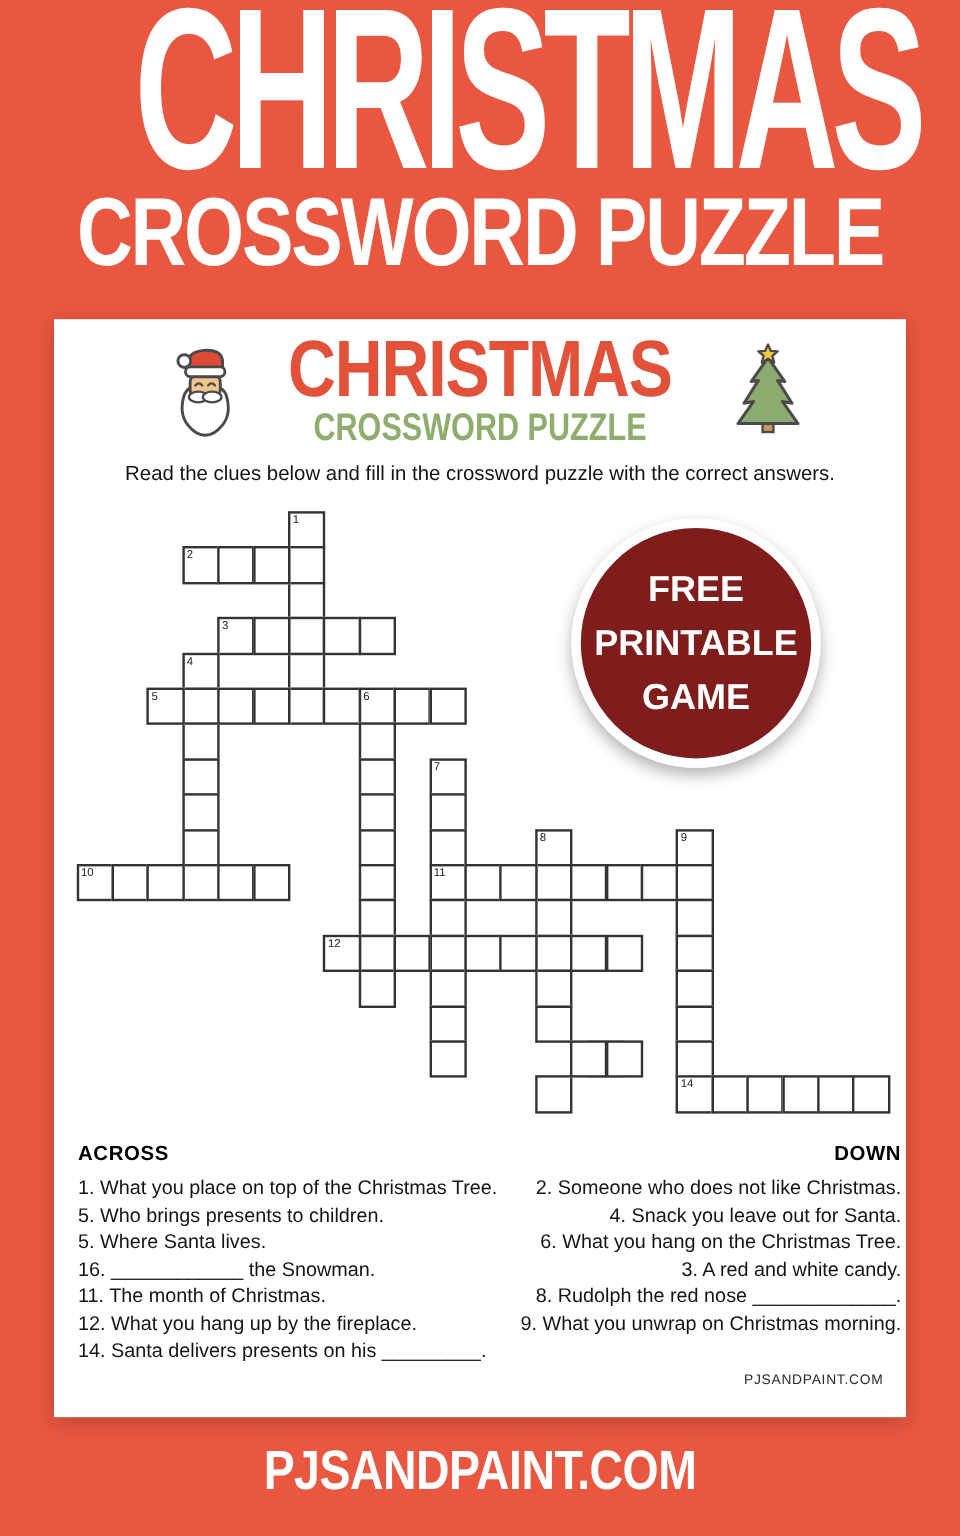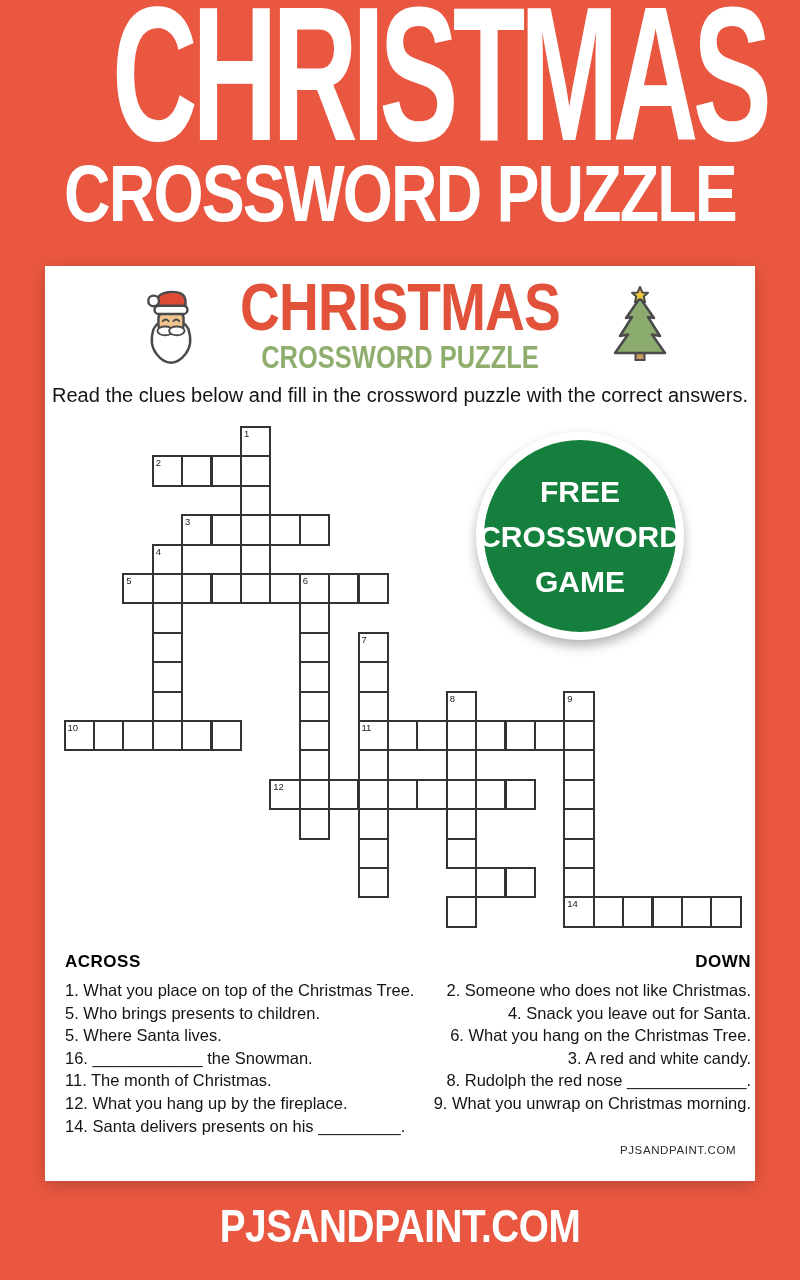--- a/index.html
+++ b/index.html
@@ -17,24 +17,24 @@
         box-shadow:0 4px 16px rgba(0,0,0,0.20);}
   .santa{position:absolute;left:97px;top:22px;width:58px;height:78px;}
   .tree{position:absolute;left:562px;top:20px;width:66px;height:76px;}
   .card-title{position:absolute;left:0;right:0;top:10px;text-align:center;color:#E2523B;
       font-size:60px;font-weight:bold;letter-spacing:-1px;line-height:64px;white-space:nowrap;
       transform:scale(0.92,1.11);transform-origin:50% 50%;}
   .card-subtitle{position:absolute;left:0;right:0;top:74px;text-align:center;color:#8FAE6E;
       font-size:30px;font-weight:bold;letter-spacing:0px;line-height:34px;white-space:nowrap;
       transform:scale(0.85,1.07);transform-origin:50% 50%;}
   .instruction{position:absolute;left:0;right:0;top:118px;text-align:center;color:#141414;
-      font-size:20px;line-height:22px;}
+      font-size:17px;line-height:22px;}
   
   .badge{position:absolute;left:431px;top:166px;width:192px;height:192px;border-radius:50%;
-      background:#15803d;border:8px solid #ffffff;box-shadow:0 6px 12px rgba(0,0,0,0.30);
+      background:#7f1d1d;border:8px solid #ffffff;box-shadow:0 6px 12px rgba(0,0,0,0.30);
       display:flex;flex-direction:column;align-items:center;justify-content:center;}
   .badge div{color:#fff;font-weight:bold;font-size:30px;line-height:45px;letter-spacing:0px;text-align:center;}
   
   .crossword{position:absolute;left:18.5px;top:160px;width:680px;height:510px;}
   .cw-cell{position:absolute;background:#fff;border:2px solid #333;box-sizing:border-box;}
   .cw-num{position:absolute;top:0px;left:2px;font-size:9.5px;line-height:11px;color:#222;}
   
   .clues{position:absolute;top:686px;color:#141414;}
   .clues-across{left:20px;width:352px;}
   .clues-down{left:386px;width:320px;text-align:right;}
@@ -76,21 +76,21 @@
     <svg class="tree" viewBox="0 0 66 76" aria-hidden="true">
       <rect x="28.5" y="66" width="9" height="8" fill="#C9995C" stroke="#4a4a4a" stroke-width="2"></rect>
       <path d="M33 12 L19 32 L25 31 L13 50 L21 48.5 L8 67 L58 67 L45 48.5 L53 50 L41 31 L47 32 Z" fill="#8CAB6E" stroke="#4a4a4a" stroke-width="2.5" stroke-linejoin="round"></path>
       <polygon points="33,1 35.3,6.4 41,6.8 36.7,10.5 38.1,16.2 33,13 27.9,16.2 29.3,10.5 25,6.8 30.7,6.4" fill="#F0C93C" stroke="#4a4a4a" stroke-width="2" stroke-linejoin="round"></polygon>
     </svg>
 
     <div class="instruction">Read the clues below and fill in the crossword puzzle with the correct answers.</div>
 
     <div class="badge">
       <div>FREE</div>
-      <div>CROSSWORD</div>
+      <div>PRINTABLE</div>
       <div>GAME</div>
     </div>
 
     <div class="crossword">
         <div class="cw-cell" style="left: 176.4px; top: 0px; width: 31.4px; height: 31.4px;">
           <span class="cw-num">1</span>
         </div>
         <div class="cw-cell" style="left: 176.4px; top: 29.4px; width: 31.4px; height: 31.4px;"></div>
         <div class="cw-cell" style="left: 176.4px; top: 58.8px; width: 31.4px; height: 31.4px;"></div>
         <div class="cw-cell" style="left: 176.4px; top: 88.2px; width: 31.4px; height: 31.4px;"></div>

